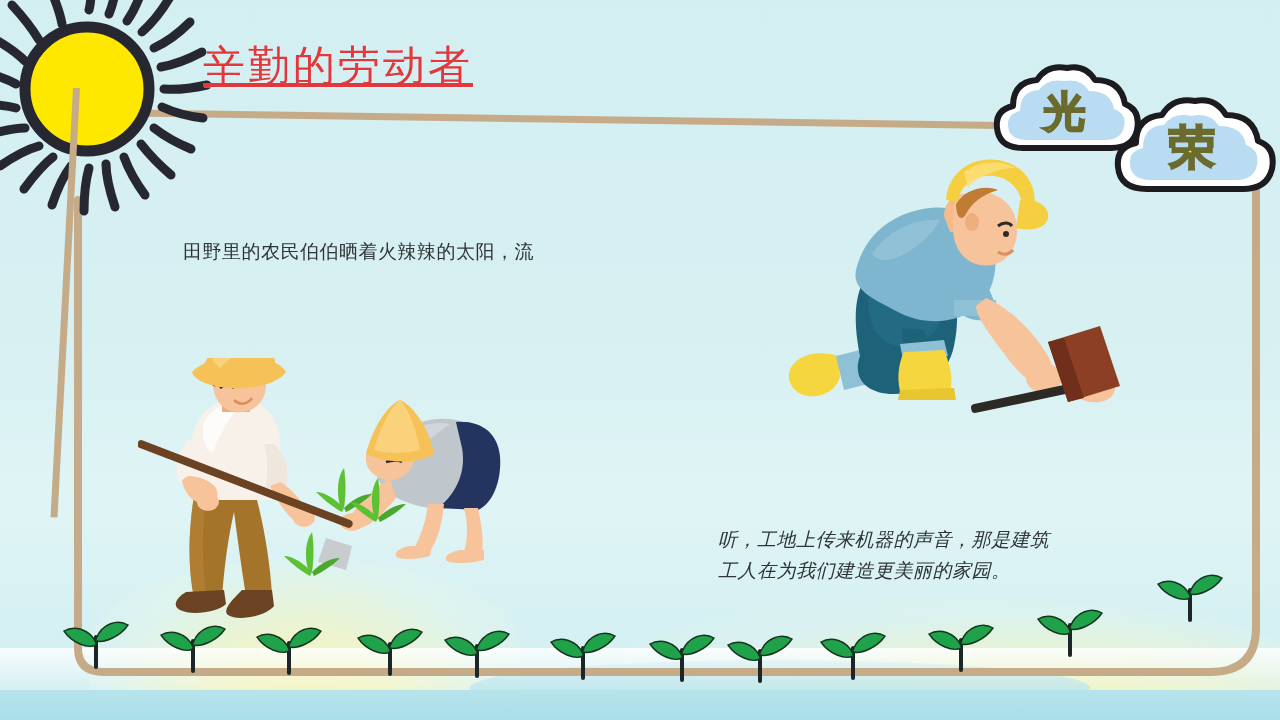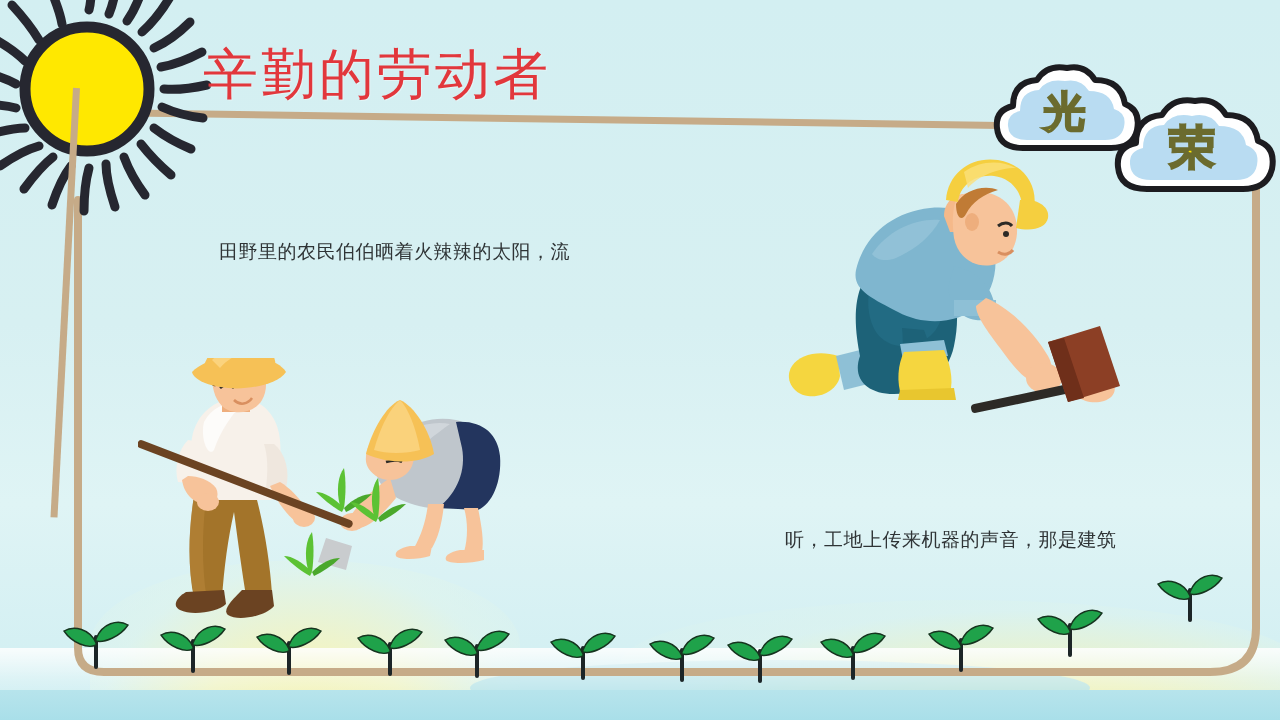--- a/index.html
+++ b/index.html
@@ -87,40 +87,40 @@
   #cloud-guang { left: 985px; top: 62px; width: 160px; height: 105px; }
   #cloud-guang .cloud-text { top: 22px; font-size: 42px; }
   #cloud-rong { left: 1105px; top: 95px; width: 175px; height: 112px; }
   #cloud-rong .cloud-text { top: 22px; font-size: 46px; }
 
   
   .title {
     position: absolute;
     left: 203px; top: 38px;
     font-family: "Liberation Serif", "DejaVu Serif", serif;
-    font-size: 55px;
+    font-size: 42px;
     font-weight: 400;
     color: #e2373c;
     letter-spacing: 3px;
     text-shadow: 1px 1px 0 rgba(255,255,255,.35);
     white-space: nowrap;
+    text-decoration: underline;
   }
 
   
   .para {
     position: absolute;
     color: #2f3436;
     font-size: 19px;
     line-height: 31px;
     letter-spacing: .5px;
     font-family: "Liberation Sans", "DejaVu Sans", sans-serif;
-    margin-left: 36px;
   }
   #para-farmer { left: 183px; top: 236px; width: 400px; }
-  #para-builder { left: 749px; top: 524px; width: 400px; }
+  #para-builder { left: 718px; top: 524px; width: 400px; font-style: italic; }
   .para div { white-space: nowrap; }
 
   
   .art { position: absolute; }
   #art-builder { left: 748px; top: 150px; width: 390px; height: 285px; }
   #art-farmers { left: 138px; top: 358px; width: 390px; height: 265px; }
 </style>
 </head>
 <body>
 
@@ -193,20 +193,21 @@
   </div>
 
   <div class="title">辛勤的劳动者</div>
 
   <div class="para" id="para-farmer">
     <div>田野里的农民伯伯晒着火辣辣的太阳，流</div>
   </div>
 
   <div class="para" id="para-builder">
     <div>听，工地上传来机器的声音，那是建筑</div>
+    <div>工人在为我们建造更美丽的家园。</div>
   </div>
 
   <div class="art" id="art-builder">
     <svg width="390" height="285" viewBox="0 0 390 285">
 
       <path d="M90 206 C72 200 52 204 44 216 C36 228 44 244 60 246 C76 248 90 238 92 226 Z" fill="#f5d63f"></path>
       <path d="M88 206 L112 200 L120 234 L96 240 Z" fill="#8ec0d6"></path>
 
       <path d="M112 206 C104 228 118 244 146 244 C178 244 200 224 206 196
                C214 158 206 126 186 112 C160 94 126 106 114 134 C104 156 108 186 112 206 Z" fill="#1d6278"></path>

